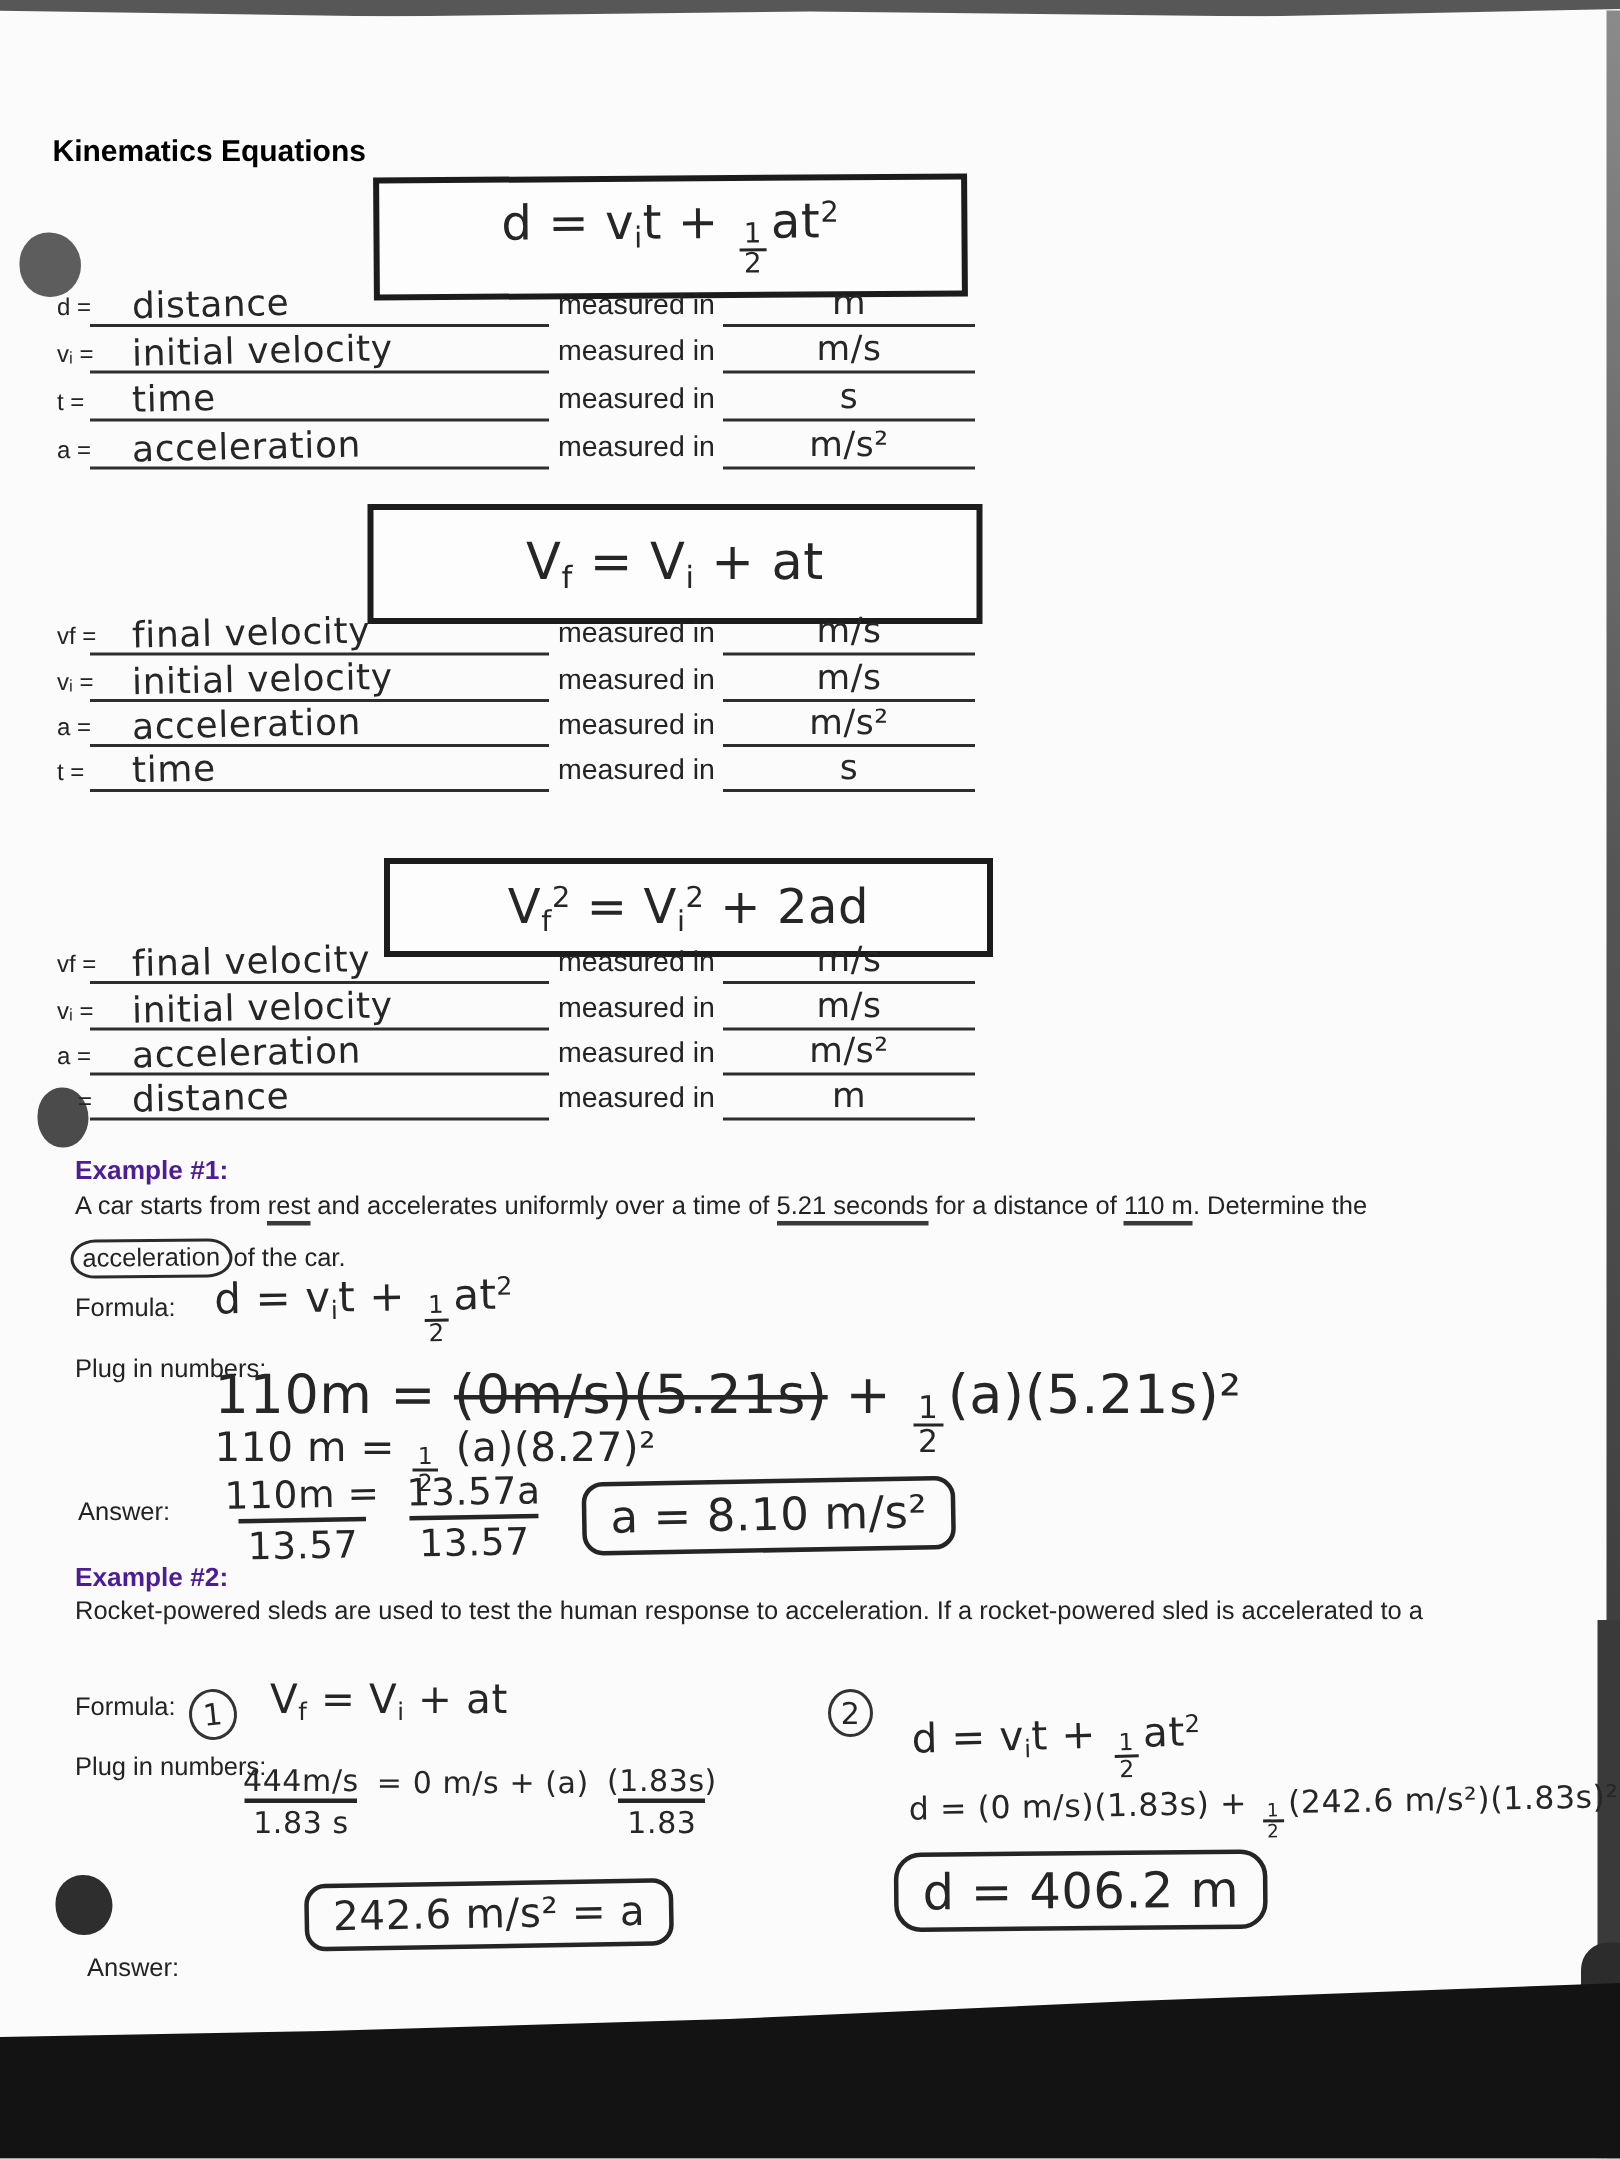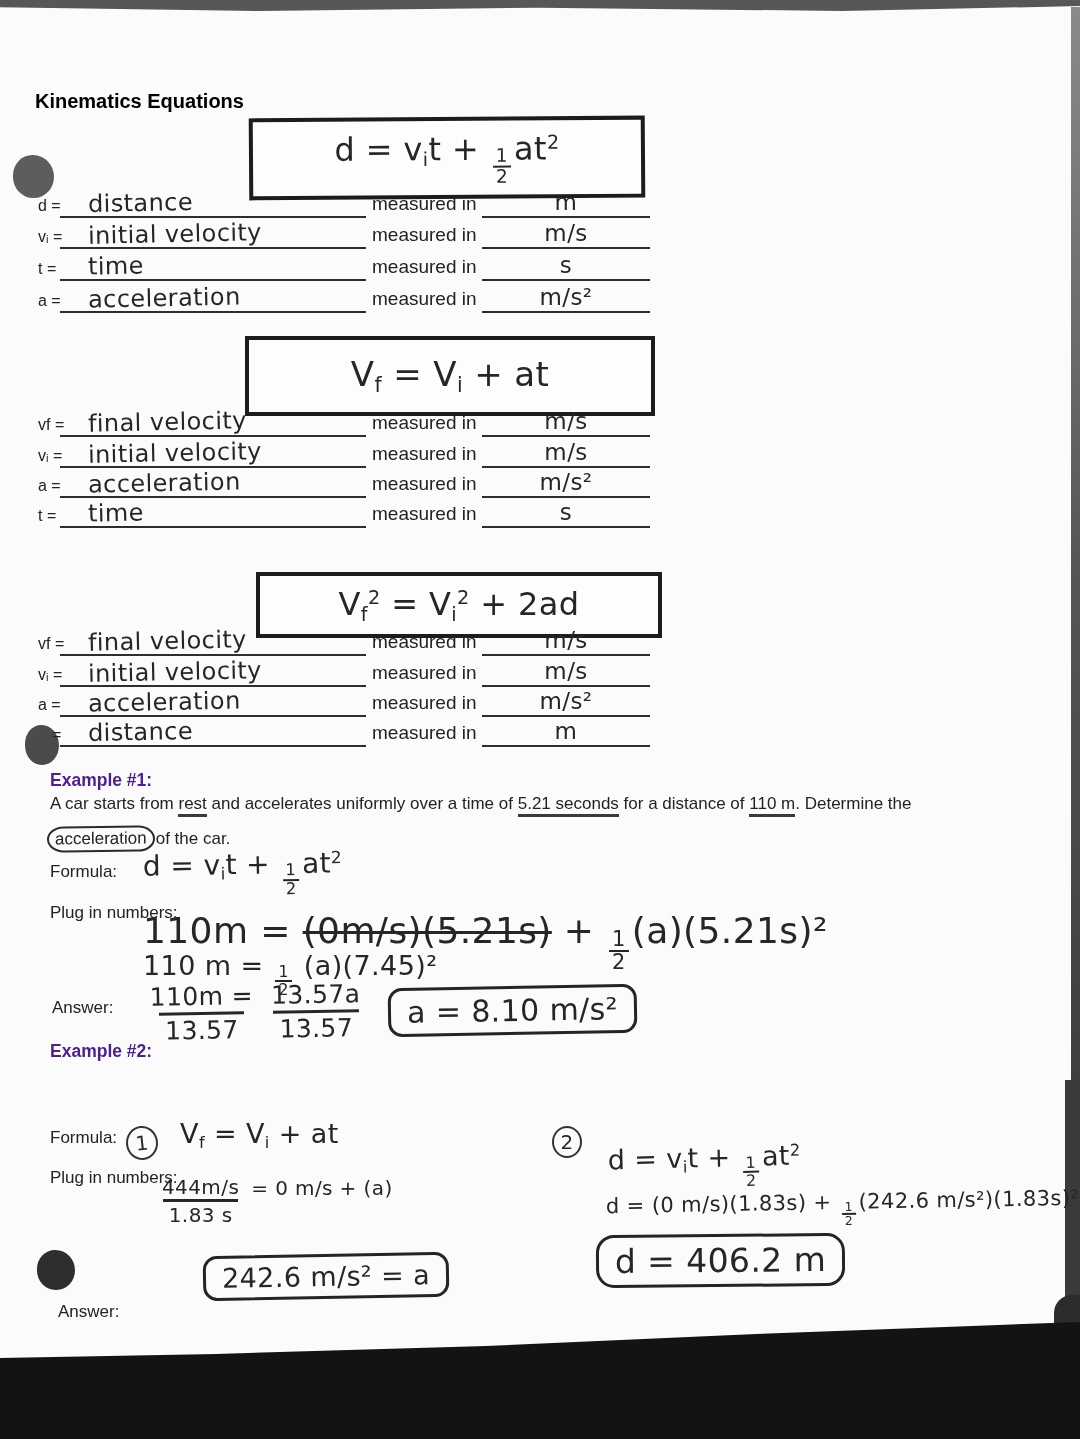--- a/index.html
+++ b/index.html
@@ -244,54 +244,59 @@
   <div class="abs lab print" style="left:50px;top:903px">Plug in numbers:</div>
 
   <div class="abs hw work" style="left:143px;top:910px;font-size:36px"><span>110m = </span><span class="struck">(0m/s)(5.21s)</span><span> + </span><span class="frac">
         <span class="num">1</span>
         <span class="den">2</span>
       </span><span>(a)(5.21s)²</span></div>
 
   <div class="abs hw work" style="left:143px;top:950px;font-size:27px"><span>110 m =  </span><span class="frac">
         <span class="num">1</span>
         <span class="den">2</span>
-      </span><span> (a)(7.45)²</span></div>
+      </span><span> (a)(8.27)²</span></div>
 
   <div class="abs lab print" style="left:52px;top:998px">Answer:</div>
 
   <div class="abs hw" style="left:148px;top:982px;font-size:25px;display:flex;gap:14px;transform:rotate(-1deg)">
     <span class="bigfrac">
         <span class="num">110m =</span>
         <span class="den">13.57</span>
       </span>
     <span class="bigfrac">
         <span class="num">13.57a</span>
         <span class="den">13.57</span>
       </span>
   </div>
 
   <div class="hand-box hw" style="left:388px;top:986px;font-size:30px;transform:rotate(-1deg)">a = 8.10 m/s²</div>
 
   <div class="abs h2 print" style="left:50px;top:1041px">Example #2:</div>
 
+  <div class="abs para print" style="left:50px;top:1064px">Rocket-powered sleds are used to test the human response to acceleration. If a rocket-powered sled is accelerated to a</div>
 
 
   <div class="abs lab print" style="left:50px;top:1128px">Formula:</div>
   <div class="abs hw circle-num" style="left:126px;top:1126px;width:28px;height:30px;transform:rotate(-6deg)">1</div>
   <div class="abs hw work" style="left:180px;top:1118px;font-size:27px"><span>V</span><sub>f</sub><span> = V</span><sub>i</sub><span> + at</span></div>
   <div class="abs hw circle-num" style="left:552px;top:1126px;width:26px;height:28px">2</div>
 
   <div class="abs lab print" style="left:50px;top:1168px">Plug in numbers:</div>
 
   <div class="abs hw work-left" style="left:160px;top:1176px;font-size:20px">
     <span class="bigfrac">
         <span class="num">444m/s</span>
         <span class="den">1.83 s</span>
       </span>
     <span>= 0 m/s + (a)</span>
+    <span class="bigfrac">
+        <span class="num">(1.83s)</span>
+        <span class="den">1.83</span>
+      </span>
   </div>
 
   <div class="hand-box hw" style="left:203px;top:1254px;font-size:27px;transform:rotate(-1deg)">242.6 m/s² = a</div>
 
   <div class="abs hw work" style="left:608px;top:1142px;font-size:27px;transform:rotate(-1.5deg)"><span>d = v</span><sub>i</sub><span>t + </span><span class="frac">
         <span class="num">1</span>
         <span class="den">2</span>
       </span><span>at</span><sup>2</sup></div>
 
   <div class="abs hw work" style="left:606px;top:1190px;font-size:21px;transform:rotate(-1deg)"><span>d = (0 m/s)(1.83s) + </span><span class="frac">

